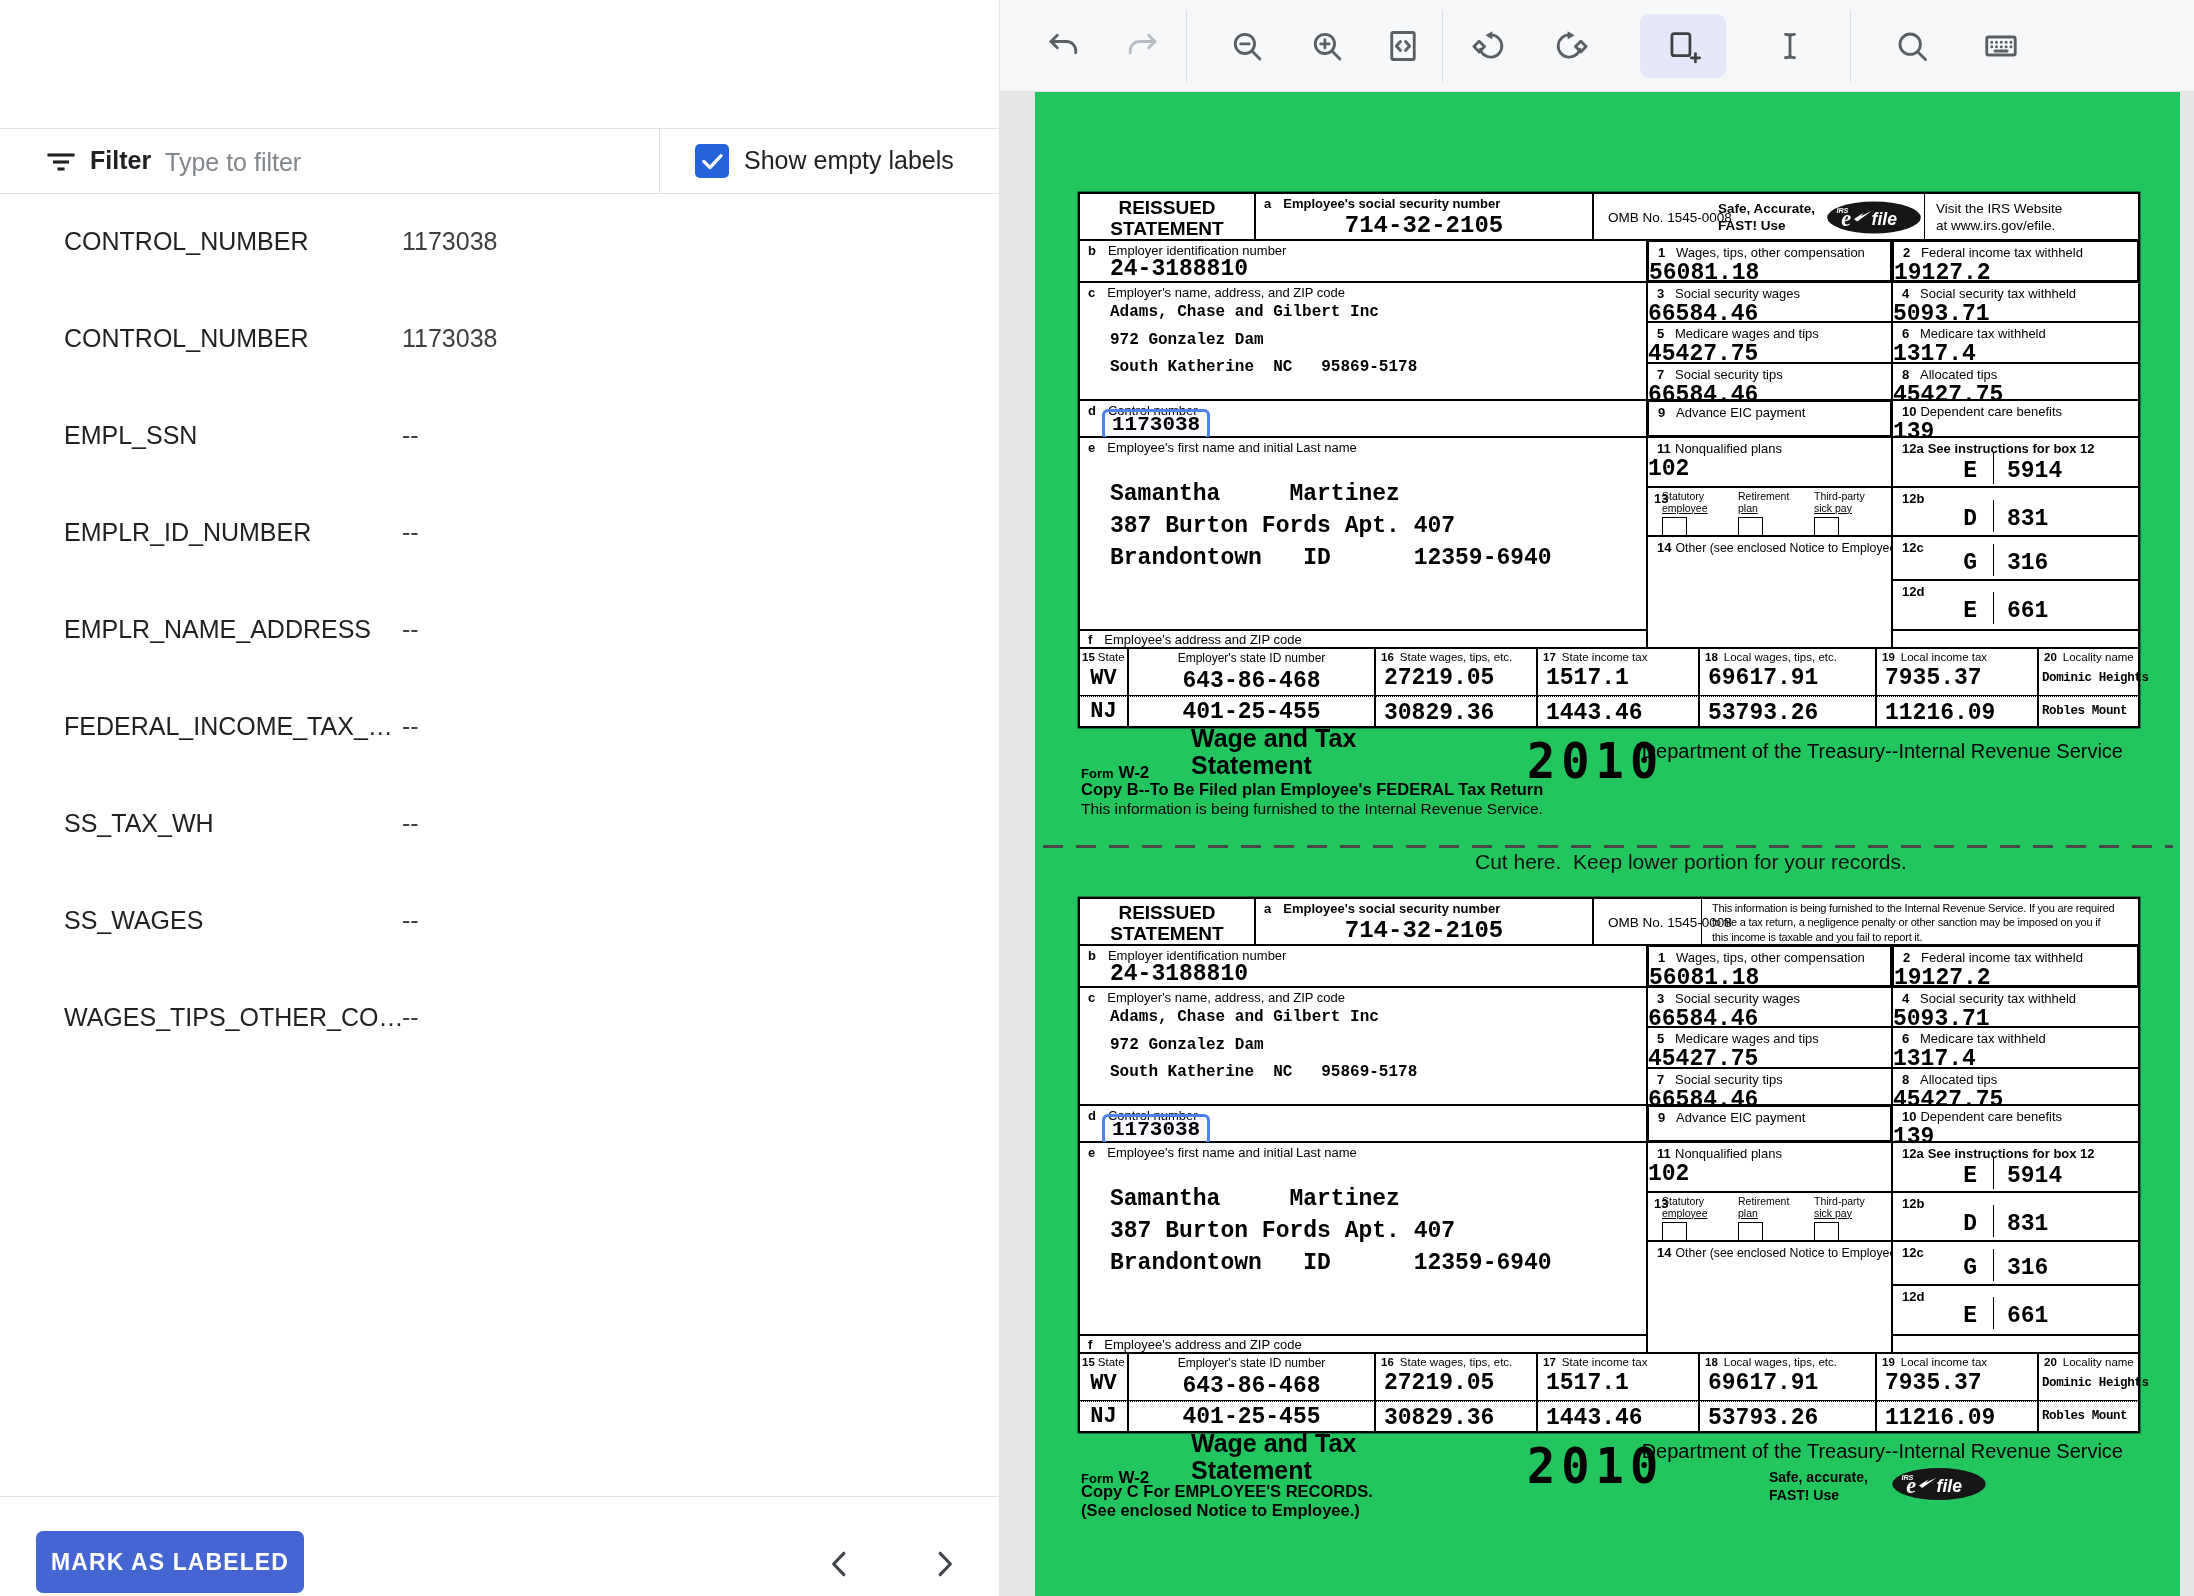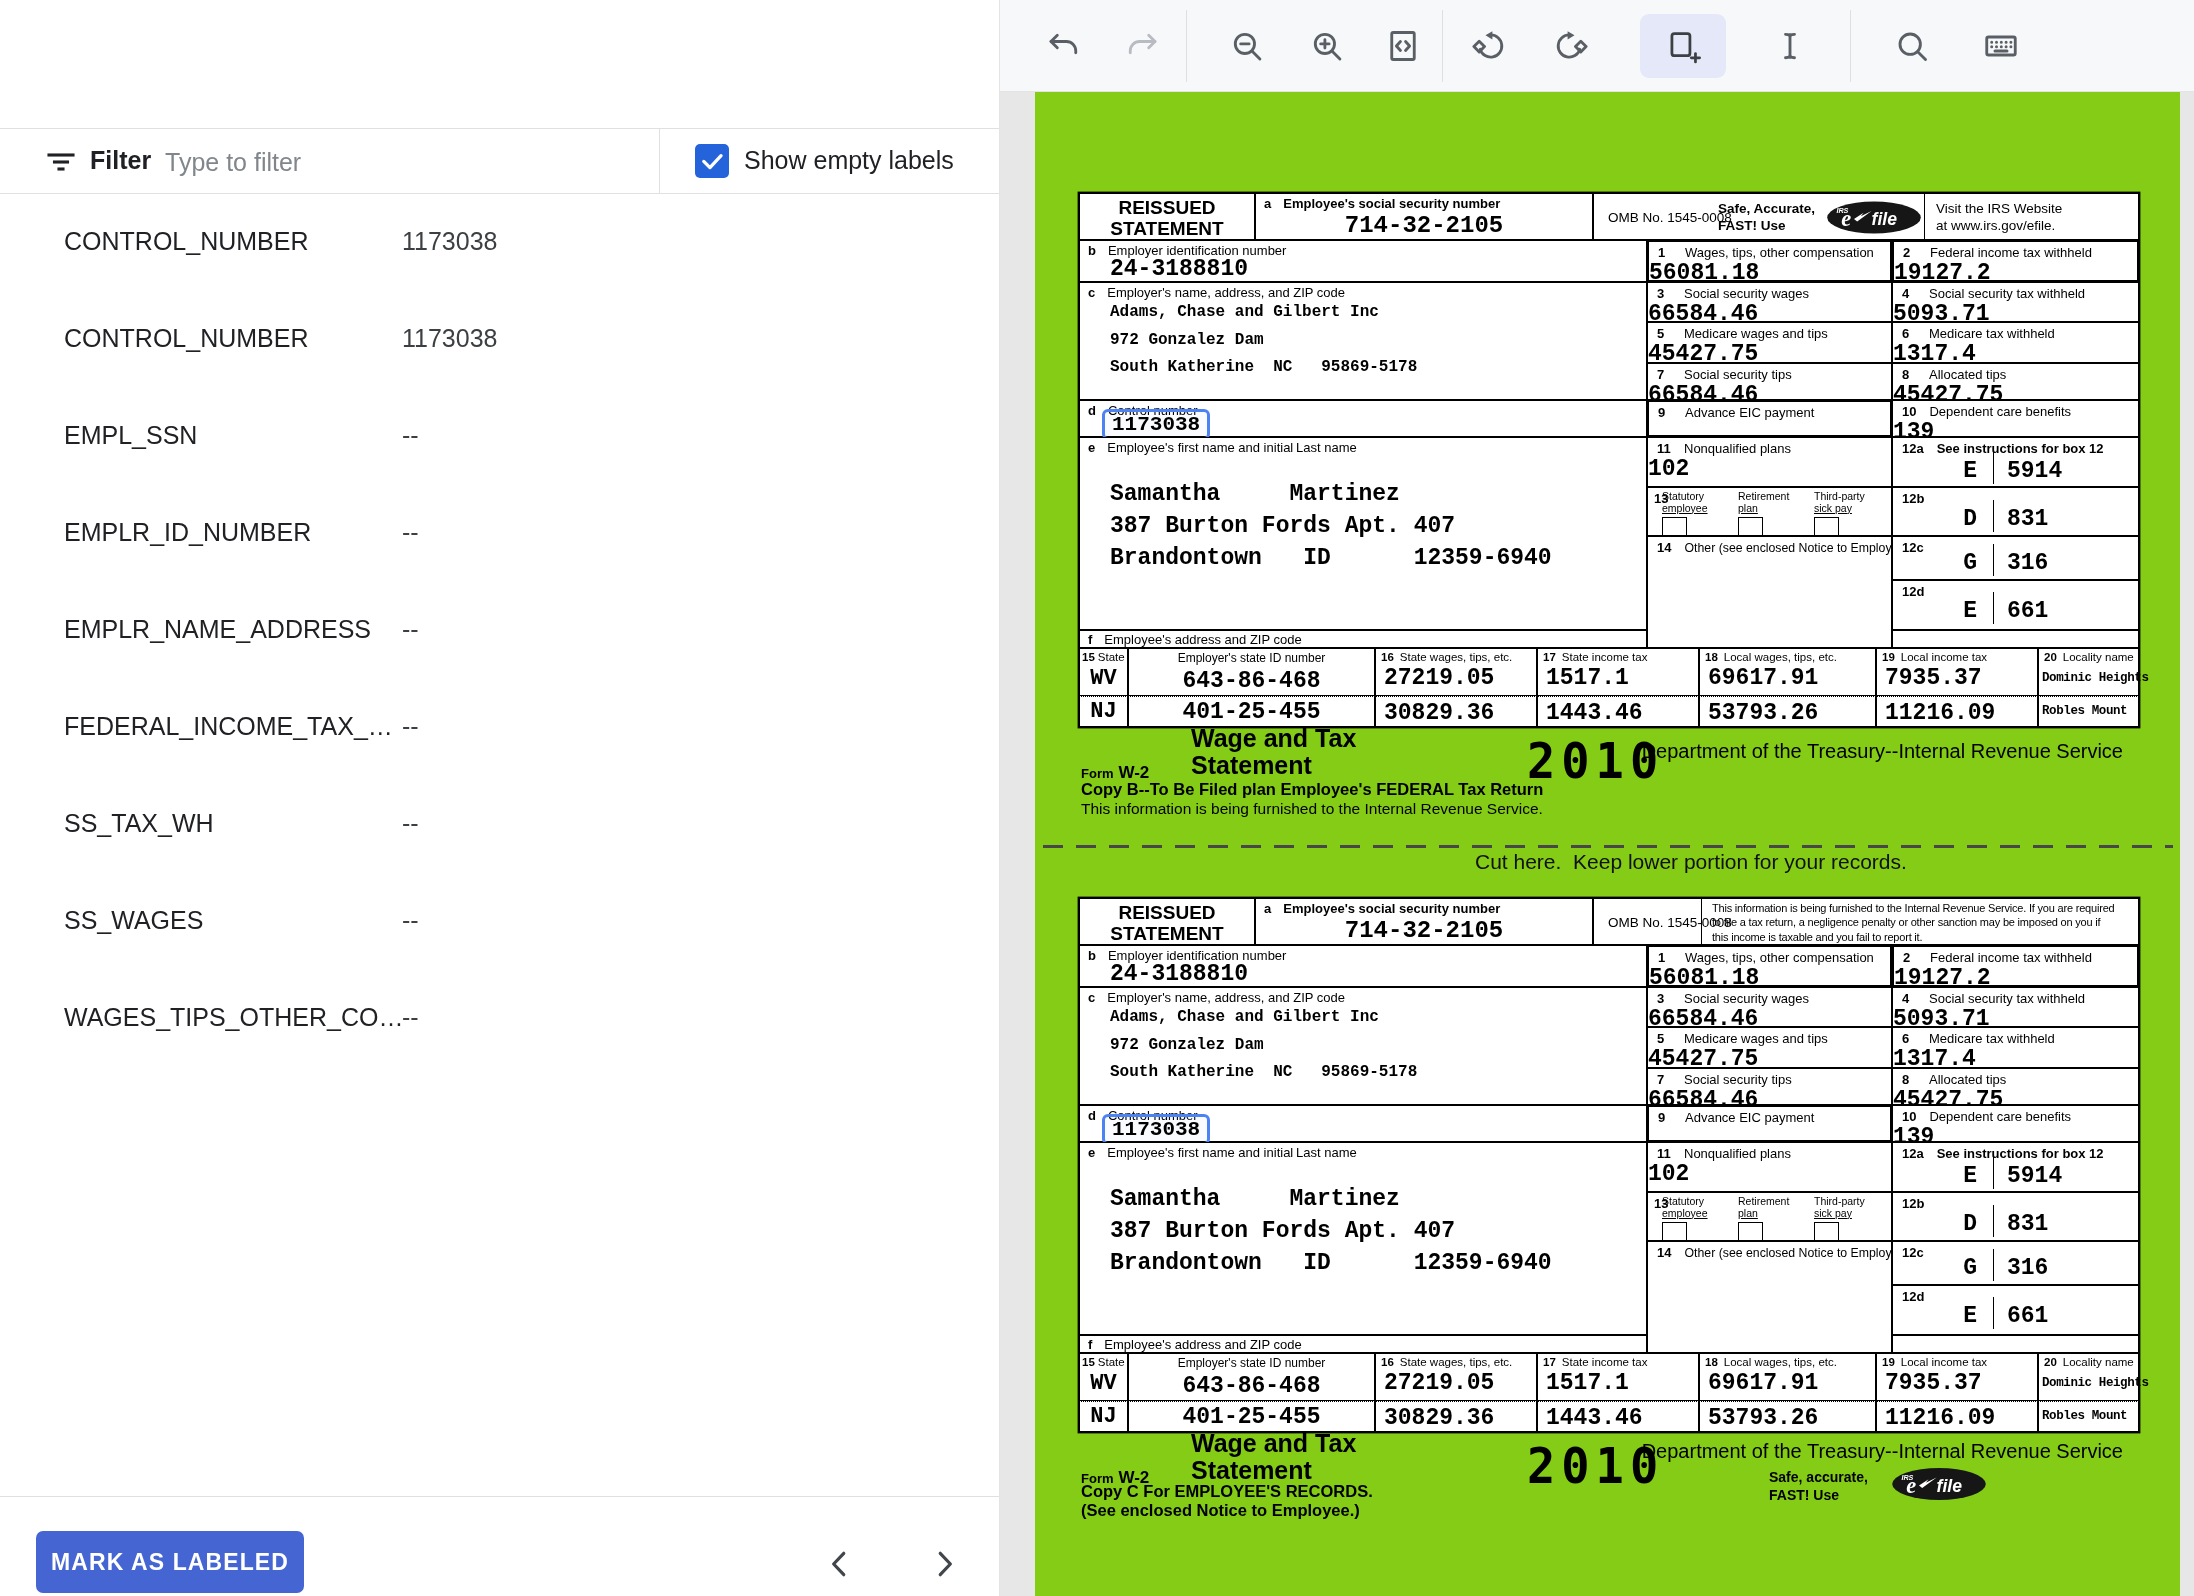--- a/index.html
+++ b/index.html
@@ -29,21 +29,21 @@
   .pnav.prev{left:820px}.pnav.next{left:926px}
   
   .toolbar{position:absolute;left:1000px;top:0;width:1194px;height:92px;background:#f7f8f9;border-bottom:1px solid #e4e4e4;box-sizing:border-box}
   .tbtn{position:absolute;top:28px;width:36px;height:36px;cursor:pointer}
   .tbtn svg{width:36px;height:36px;fill:none;stroke:#5a5f66;stroke-width:1.9;stroke-linecap:round;stroke-linejoin:round}
   .tbtn.disabled svg{stroke:#b8bcc2}
   .tsep{position:absolute;top:10px;height:72px;border-left:1px solid #dcdfe3}
   .tool-sel-bg{position:absolute;left:640px;top:14px;width:86px;height:64px;background:#e4e8f8;border-radius:9px}
   
   .viewer{position:absolute;left:1000px;top:92px;width:1194px;height:1504px;background:#e7e7e7}
-  .page{position:absolute;left:35px;top:0;width:1145px;height:1504px;background:#84cc16}
+  .page{position:absolute;left:35px;top:0;width:1145px;height:1504px;background:#22c55e}
   
   .w2{position:absolute;width:1060px;height:640px;color:#000}
   .w2t{position:absolute;left:0;top:0;width:1060px;height:534px;box-shadow:0 0 0 1.4px #000}
   .cell{position:absolute;box-sizing:border-box;border:1.1px solid #000;background:#fff}
   .tk{border-width:2.6px}
   .mono{font-family:"Liberation Mono",monospace;font-weight:bold}
   .reiss{text-align:center;font-weight:bold;font-size:19px;line-height:21px;padding-top:3px}
   .ll{font-size:13px;padding:2px 0 0 8px;white-space:nowrap}
   .ll b{display:inline-block}
   .ll .gap{margin-left:12px}
@@ -54,21 +54,21 @@
   .efile{position:absolute}
   .vline{position:absolute;top:0;height:100%;border-left:1.3px solid #000}
   .visit{position:absolute;left:342px;top:6px;font-size:13.5px;line-height:17px;white-space:nowrap}
   .fineprint{position:absolute;left:118px;top:2px;width:430px;font-size:11px;line-height:14.3px;letter-spacing:-0.2px;white-space:nowrap}
   .bv-left{position:absolute;left:30px;top:15px;font-size:23px;white-space:pre}
   .clines{position:absolute;left:30px;top:16px;font-size:16px;line-height:27.5px;white-space:pre}
   .elines{position:absolute;left:30px;top:40px;font-size:23px;line-height:32px;white-space:pre}
   .lastname-l{position:absolute;left:216px;top:2px;font-size:13px}
   .bl{font-size:13px;padding:3px 0 0 9px;white-space:nowrap}
   .bl b{display:inline-block;min-width:14px}
-  .bl .gap{margin-left:13px}
+  .bl .gap{margin-left:4px}
   .sm{font-size:12.3px}
   .bv{font-size:23px;line-height:24px;margin-top:1px}
   .r12{position:absolute;left:0;right:0;display:flex;align-items:flex-start}
   .r12 .cd{width:84px;text-align:right;padding-right:16px;font-size:23px}
   .r12 .bar{border-left:1.6px solid #000;height:32px;margin-top:-6px}
   .r12 .vv{padding-left:13px;font-size:23px}
   .ck{position:absolute;top:3px;width:72px}
   .ckl{font-size:10.5px;line-height:11.5px}
   .ckl span{display:block;white-space:nowrap}
   .ckl .u{text-decoration:underline}

